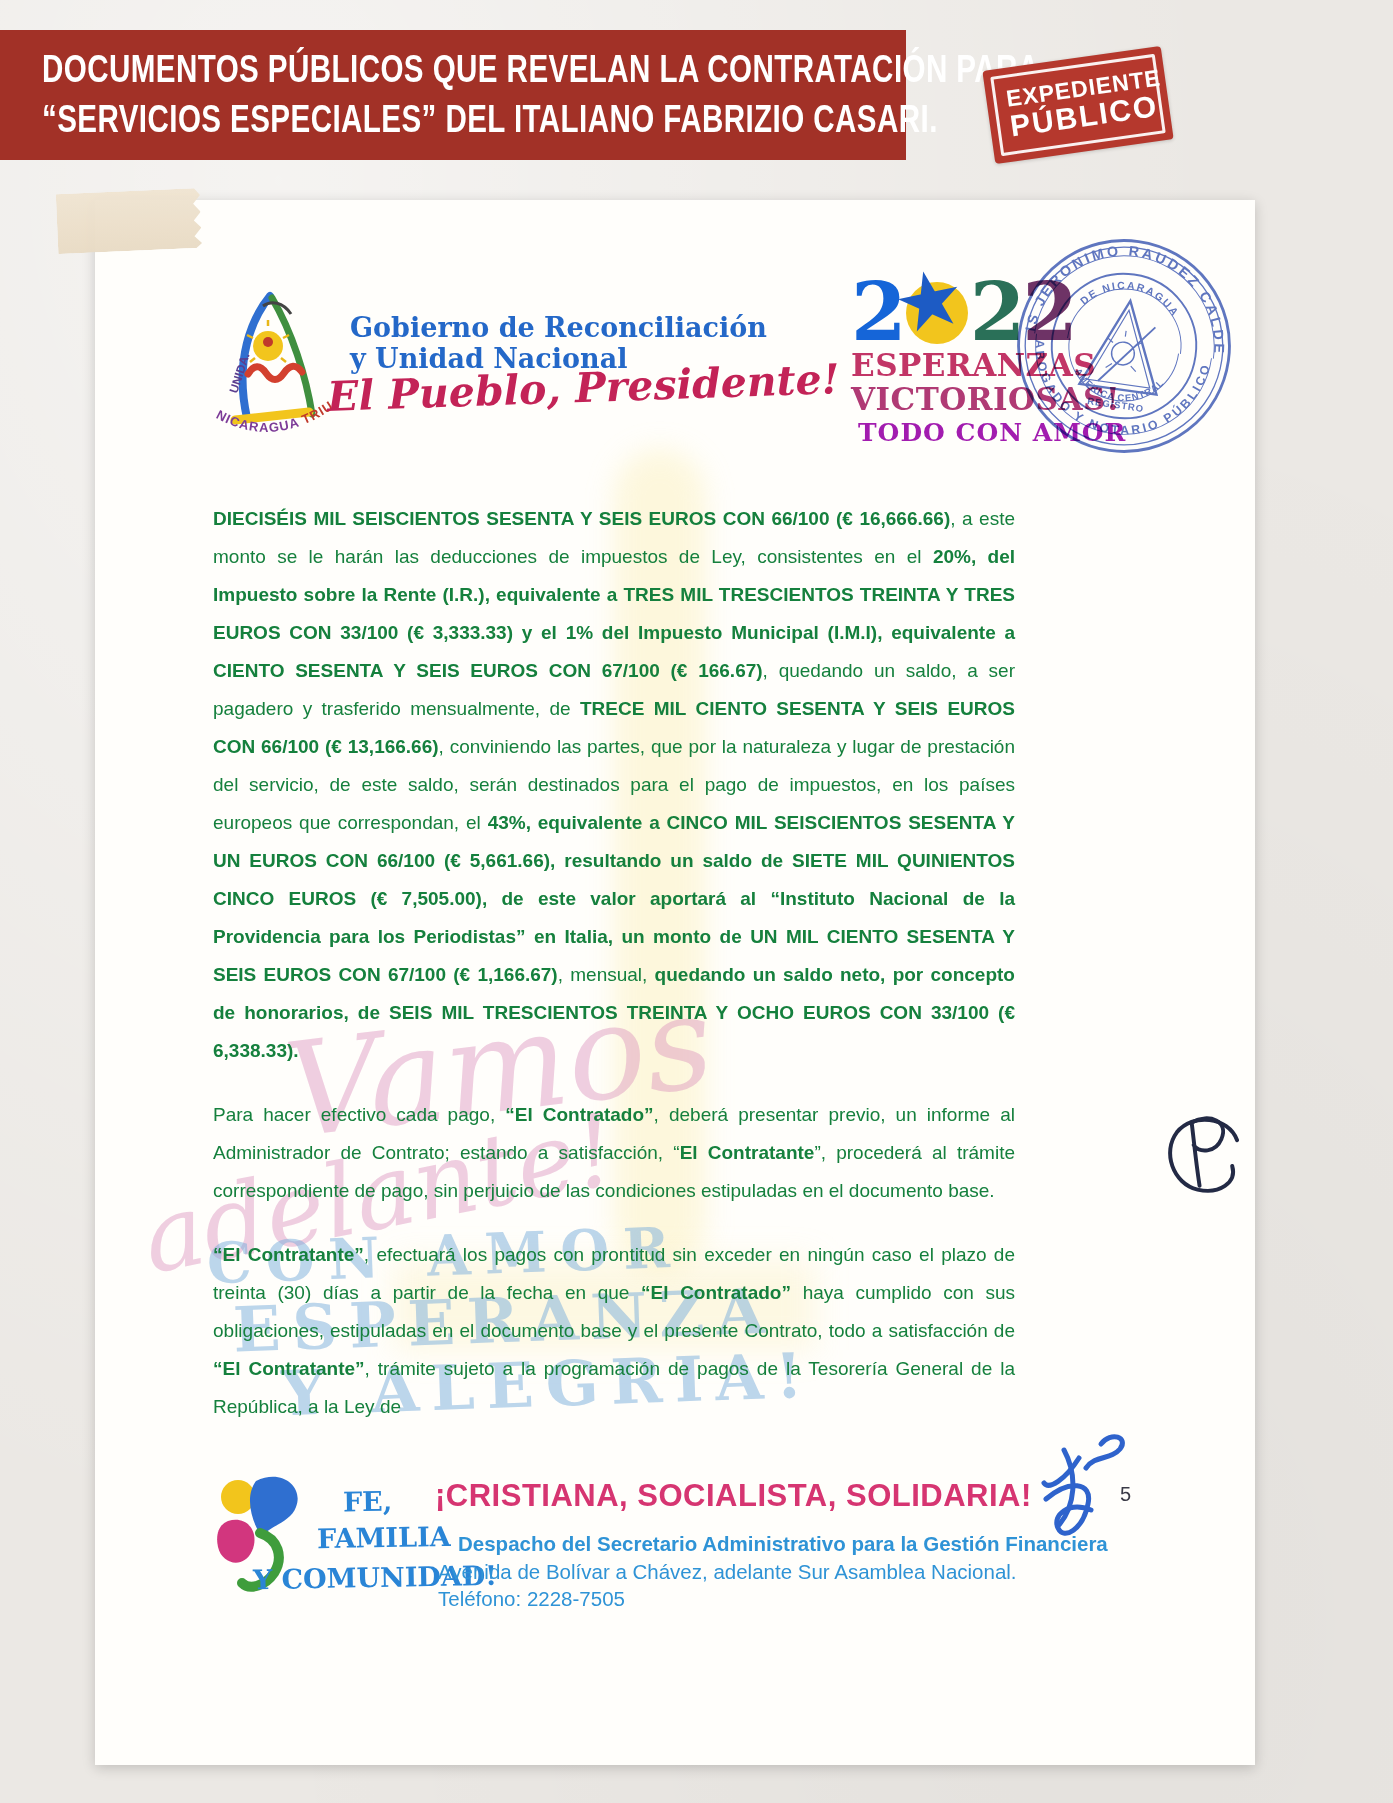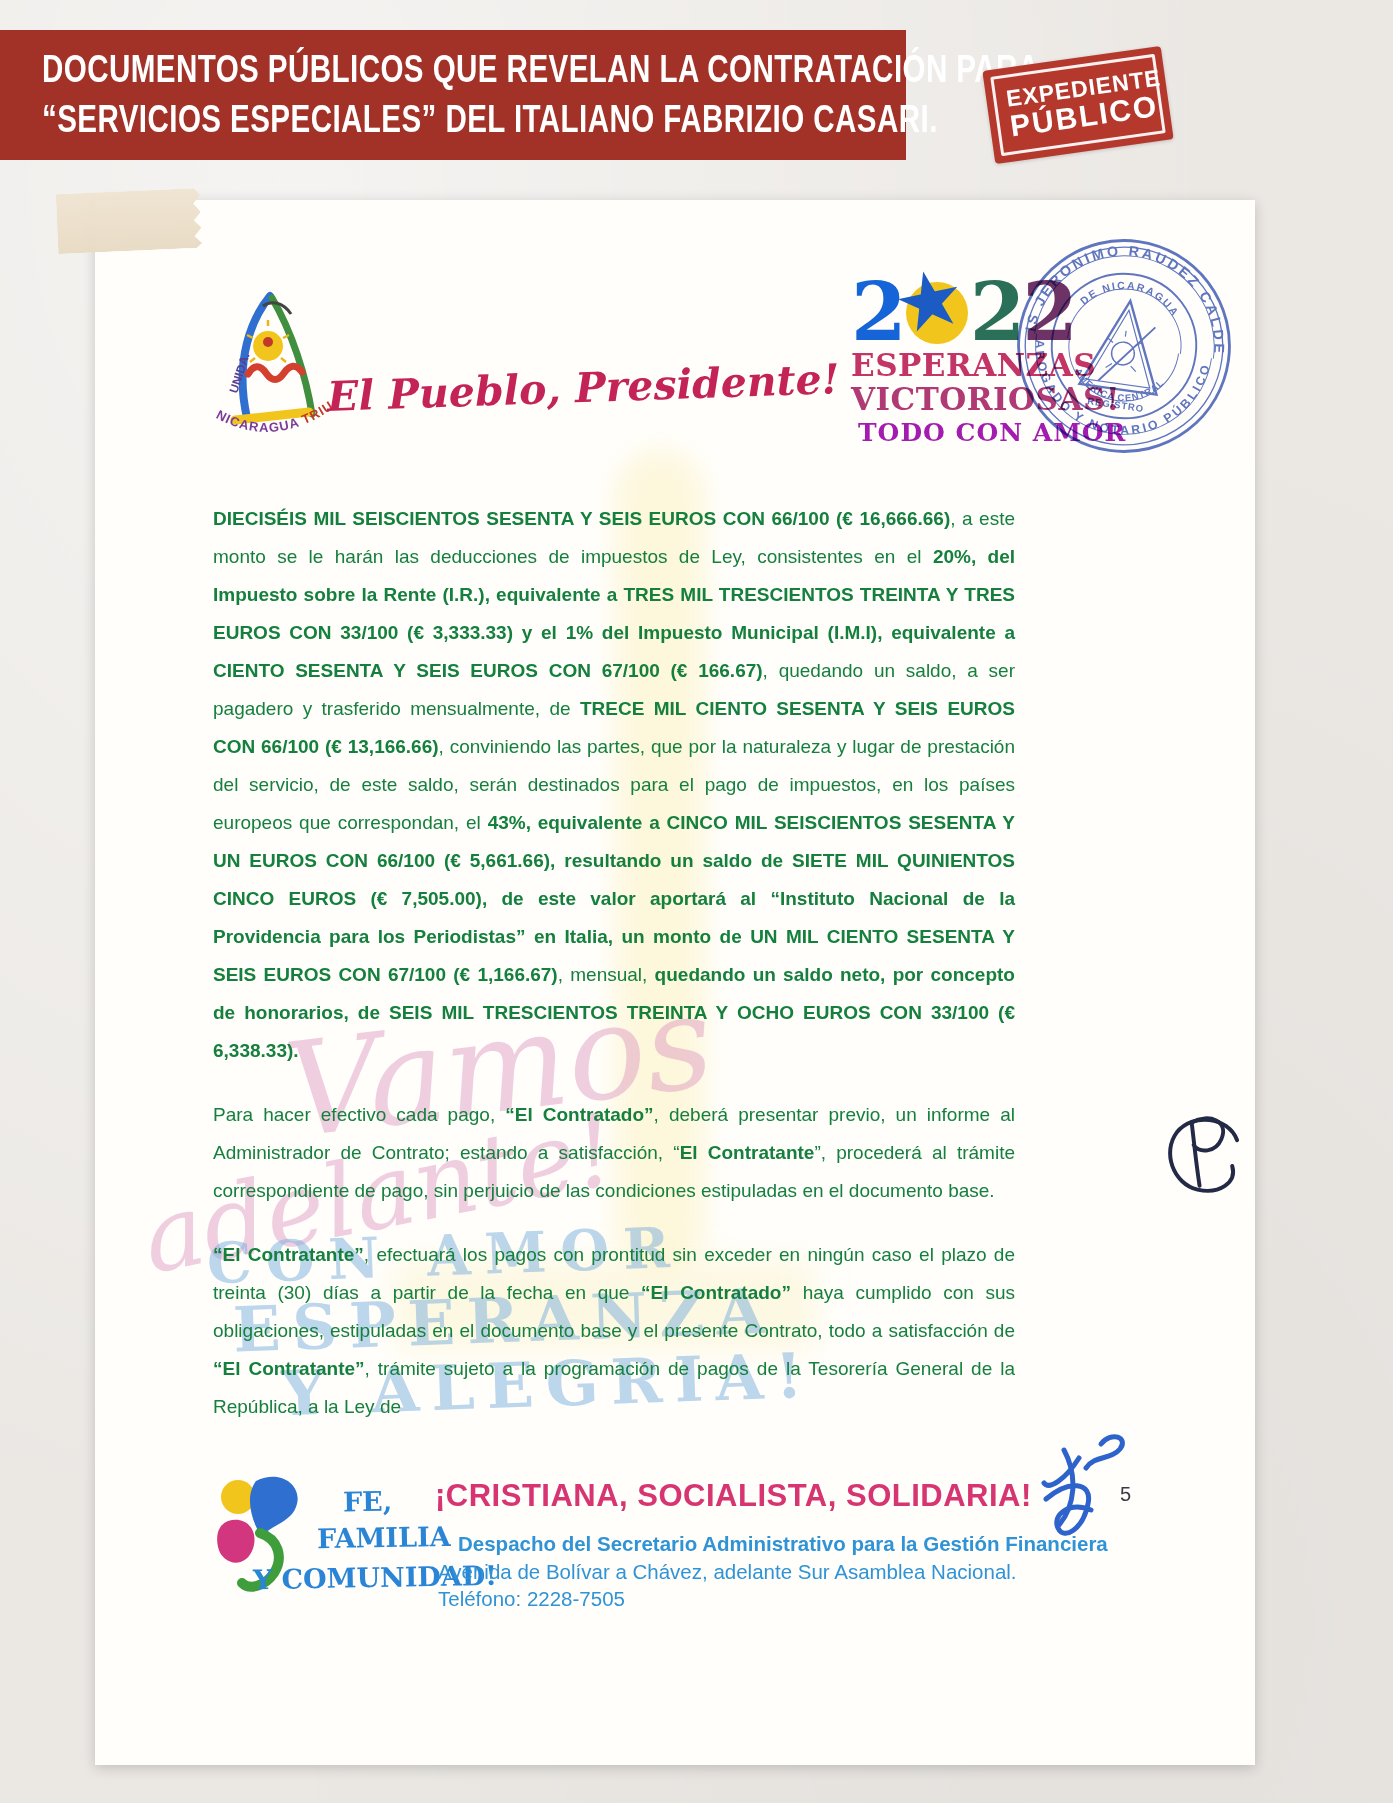--- a/index.html
+++ b/index.html
@@ -121,20 +121,24 @@
     <text x="0" y="0" transform="translate(30 106) rotate(-72)" font-family="Liberation Sans, sans-serif" font-size="12" font-weight="bold" fill="#5b3e8f">UNIDA.</text>
     <path id="embArc" d="M6,128 Q66,164 130,118" fill="none" stroke="none"></path>
     <text font-family="Liberation Sans, sans-serif" font-size="13" font-weight="bold" letter-spacing="1">
       <textPath href="#embArc" startOffset="2%">
         <tspan fill="#7d3c98">NICARAGUA </tspan>
         <tspan fill="#c0392b">TRIUNFA!</tspan>
       </textPath>
     </text>
   </svg>
 
+  <div class="gov">
+    <div>Gobierno de Reconciliación</div>
+    <div>y Unidad Nacional</div>
+  </div>
   <div class="slogan">El Pueblo, Presidente!</div>
 
   <div class="y2022">
     <div class="digits">
       <span class="d1">2</span><span class="zero"><span class="star">★</span></span><span class="d3">2</span><span class="d4">2</span>
     </div>
     <div class="esp">ESPERANZAS</div>
     <div class="vic">VICTORIOSAS!</div>
     <div class="todo">TODO CON AMOR</div>
   </div>

